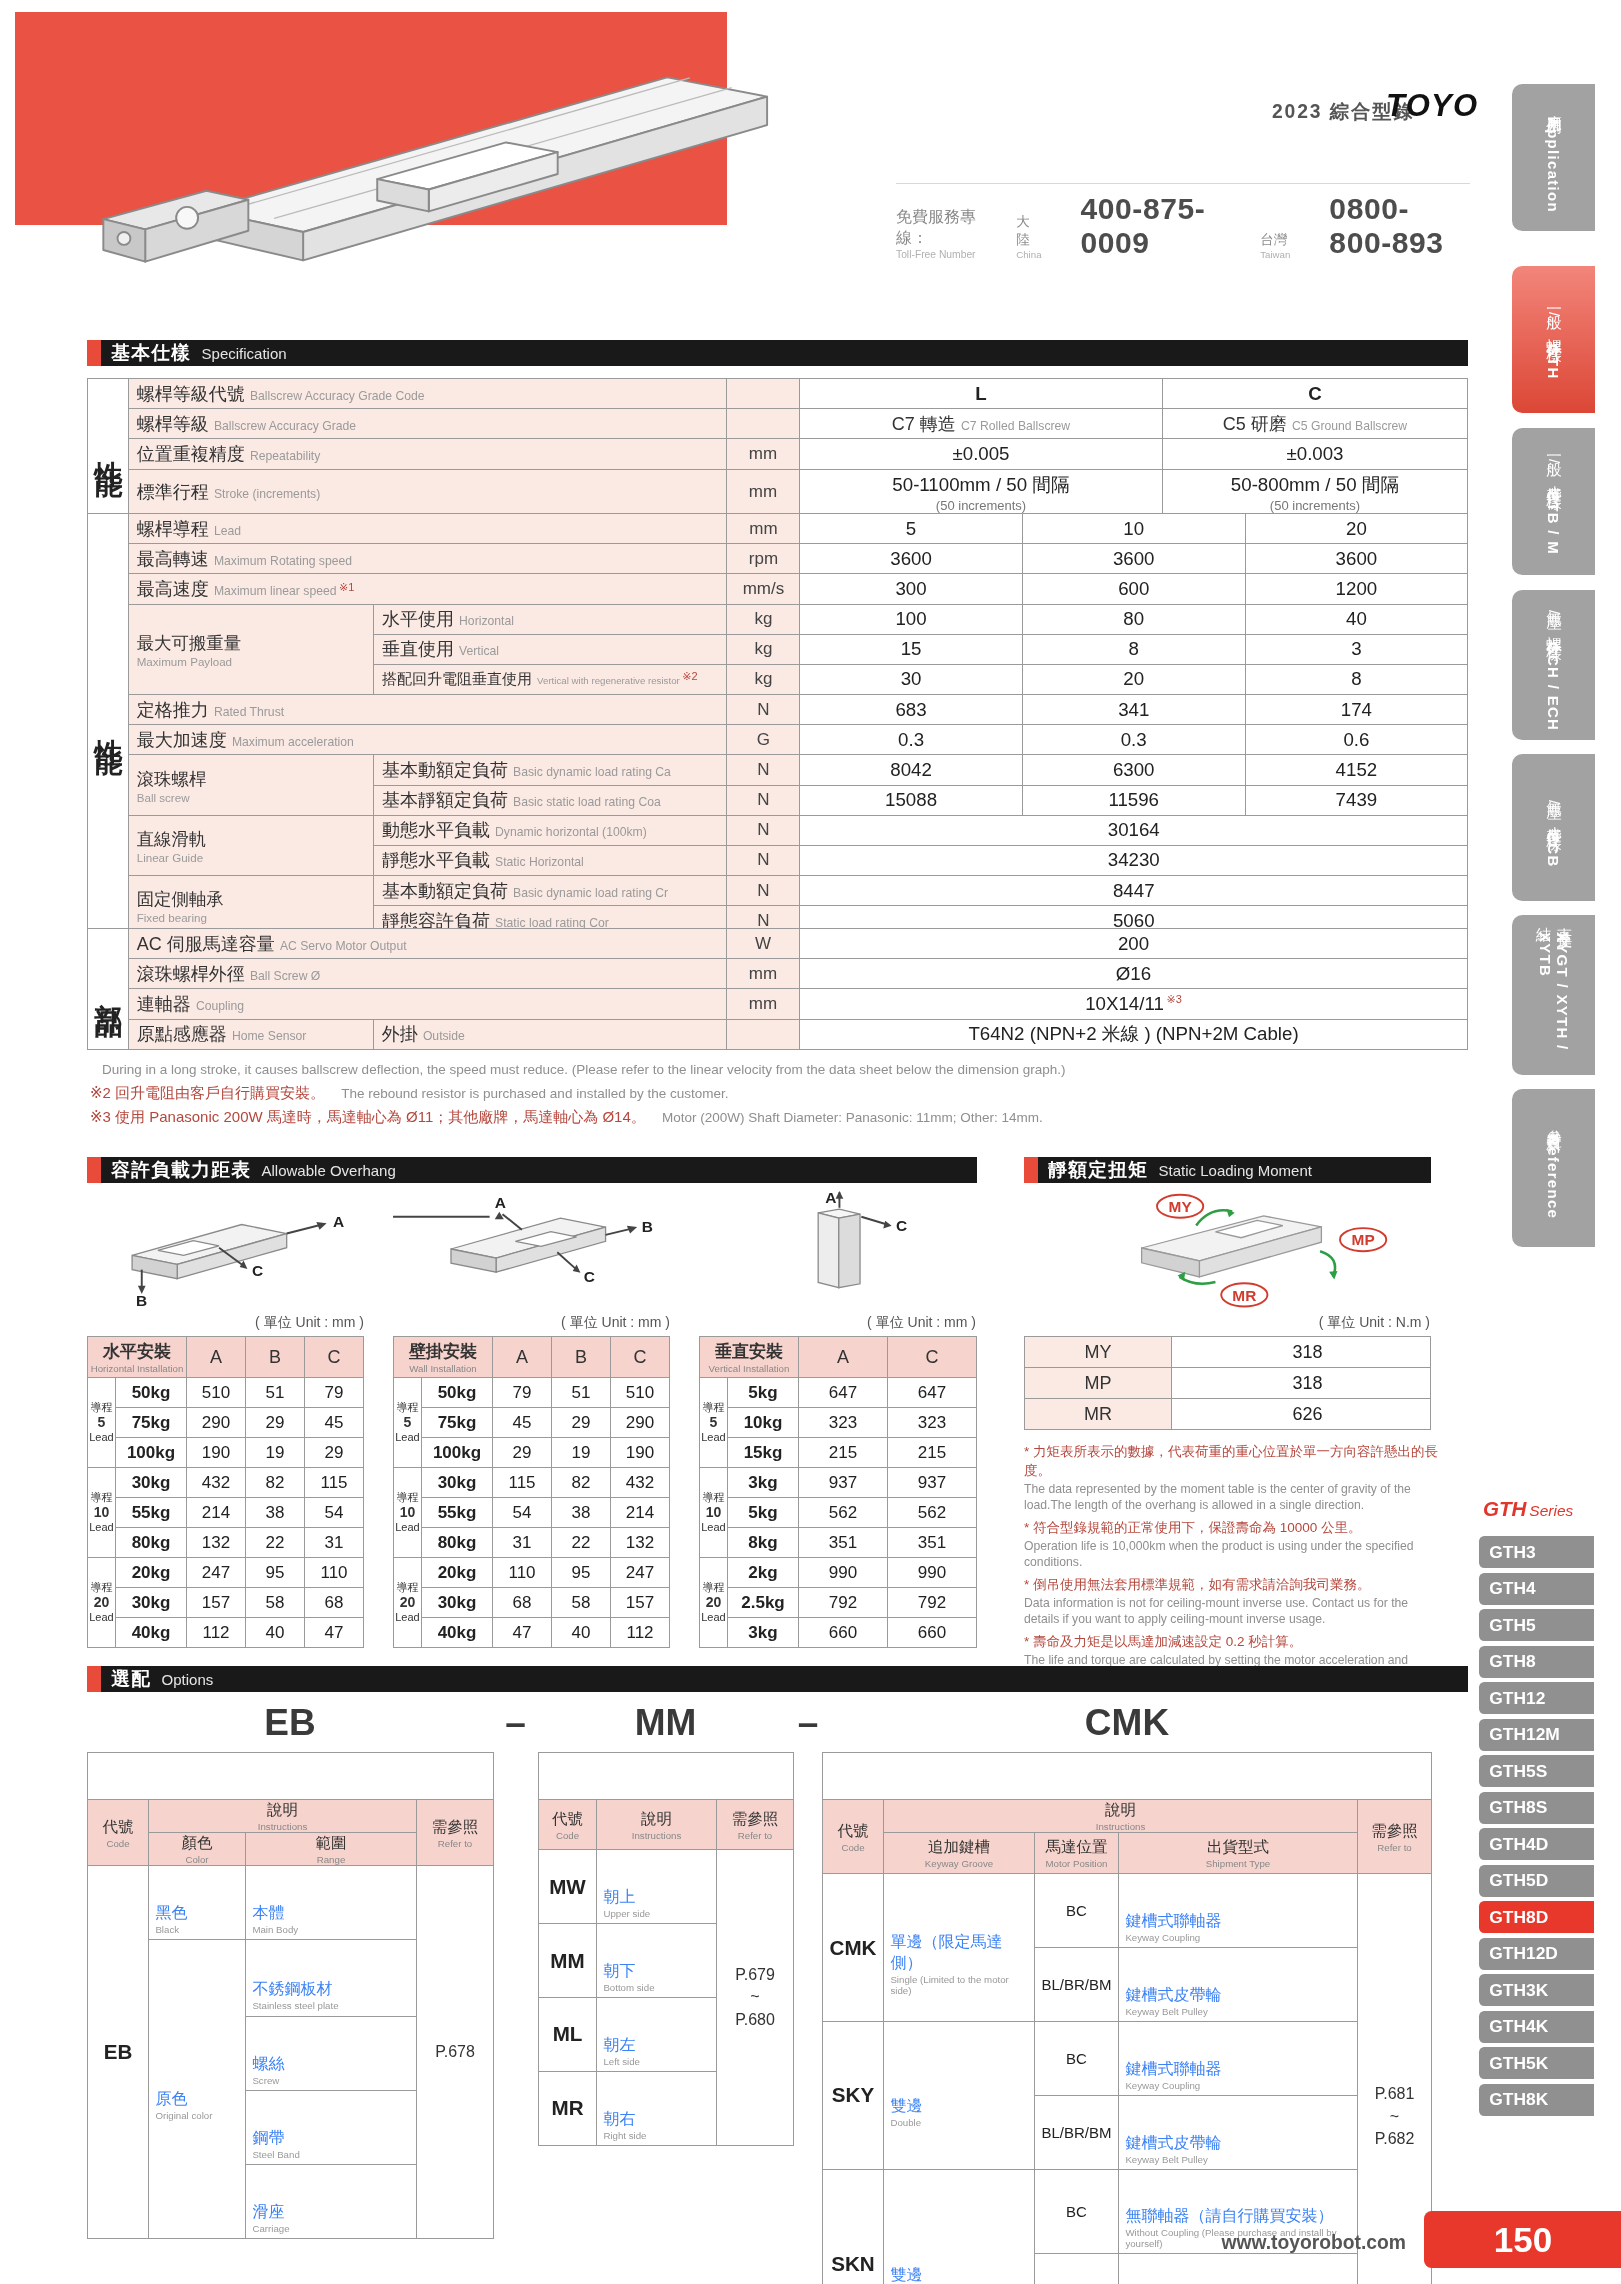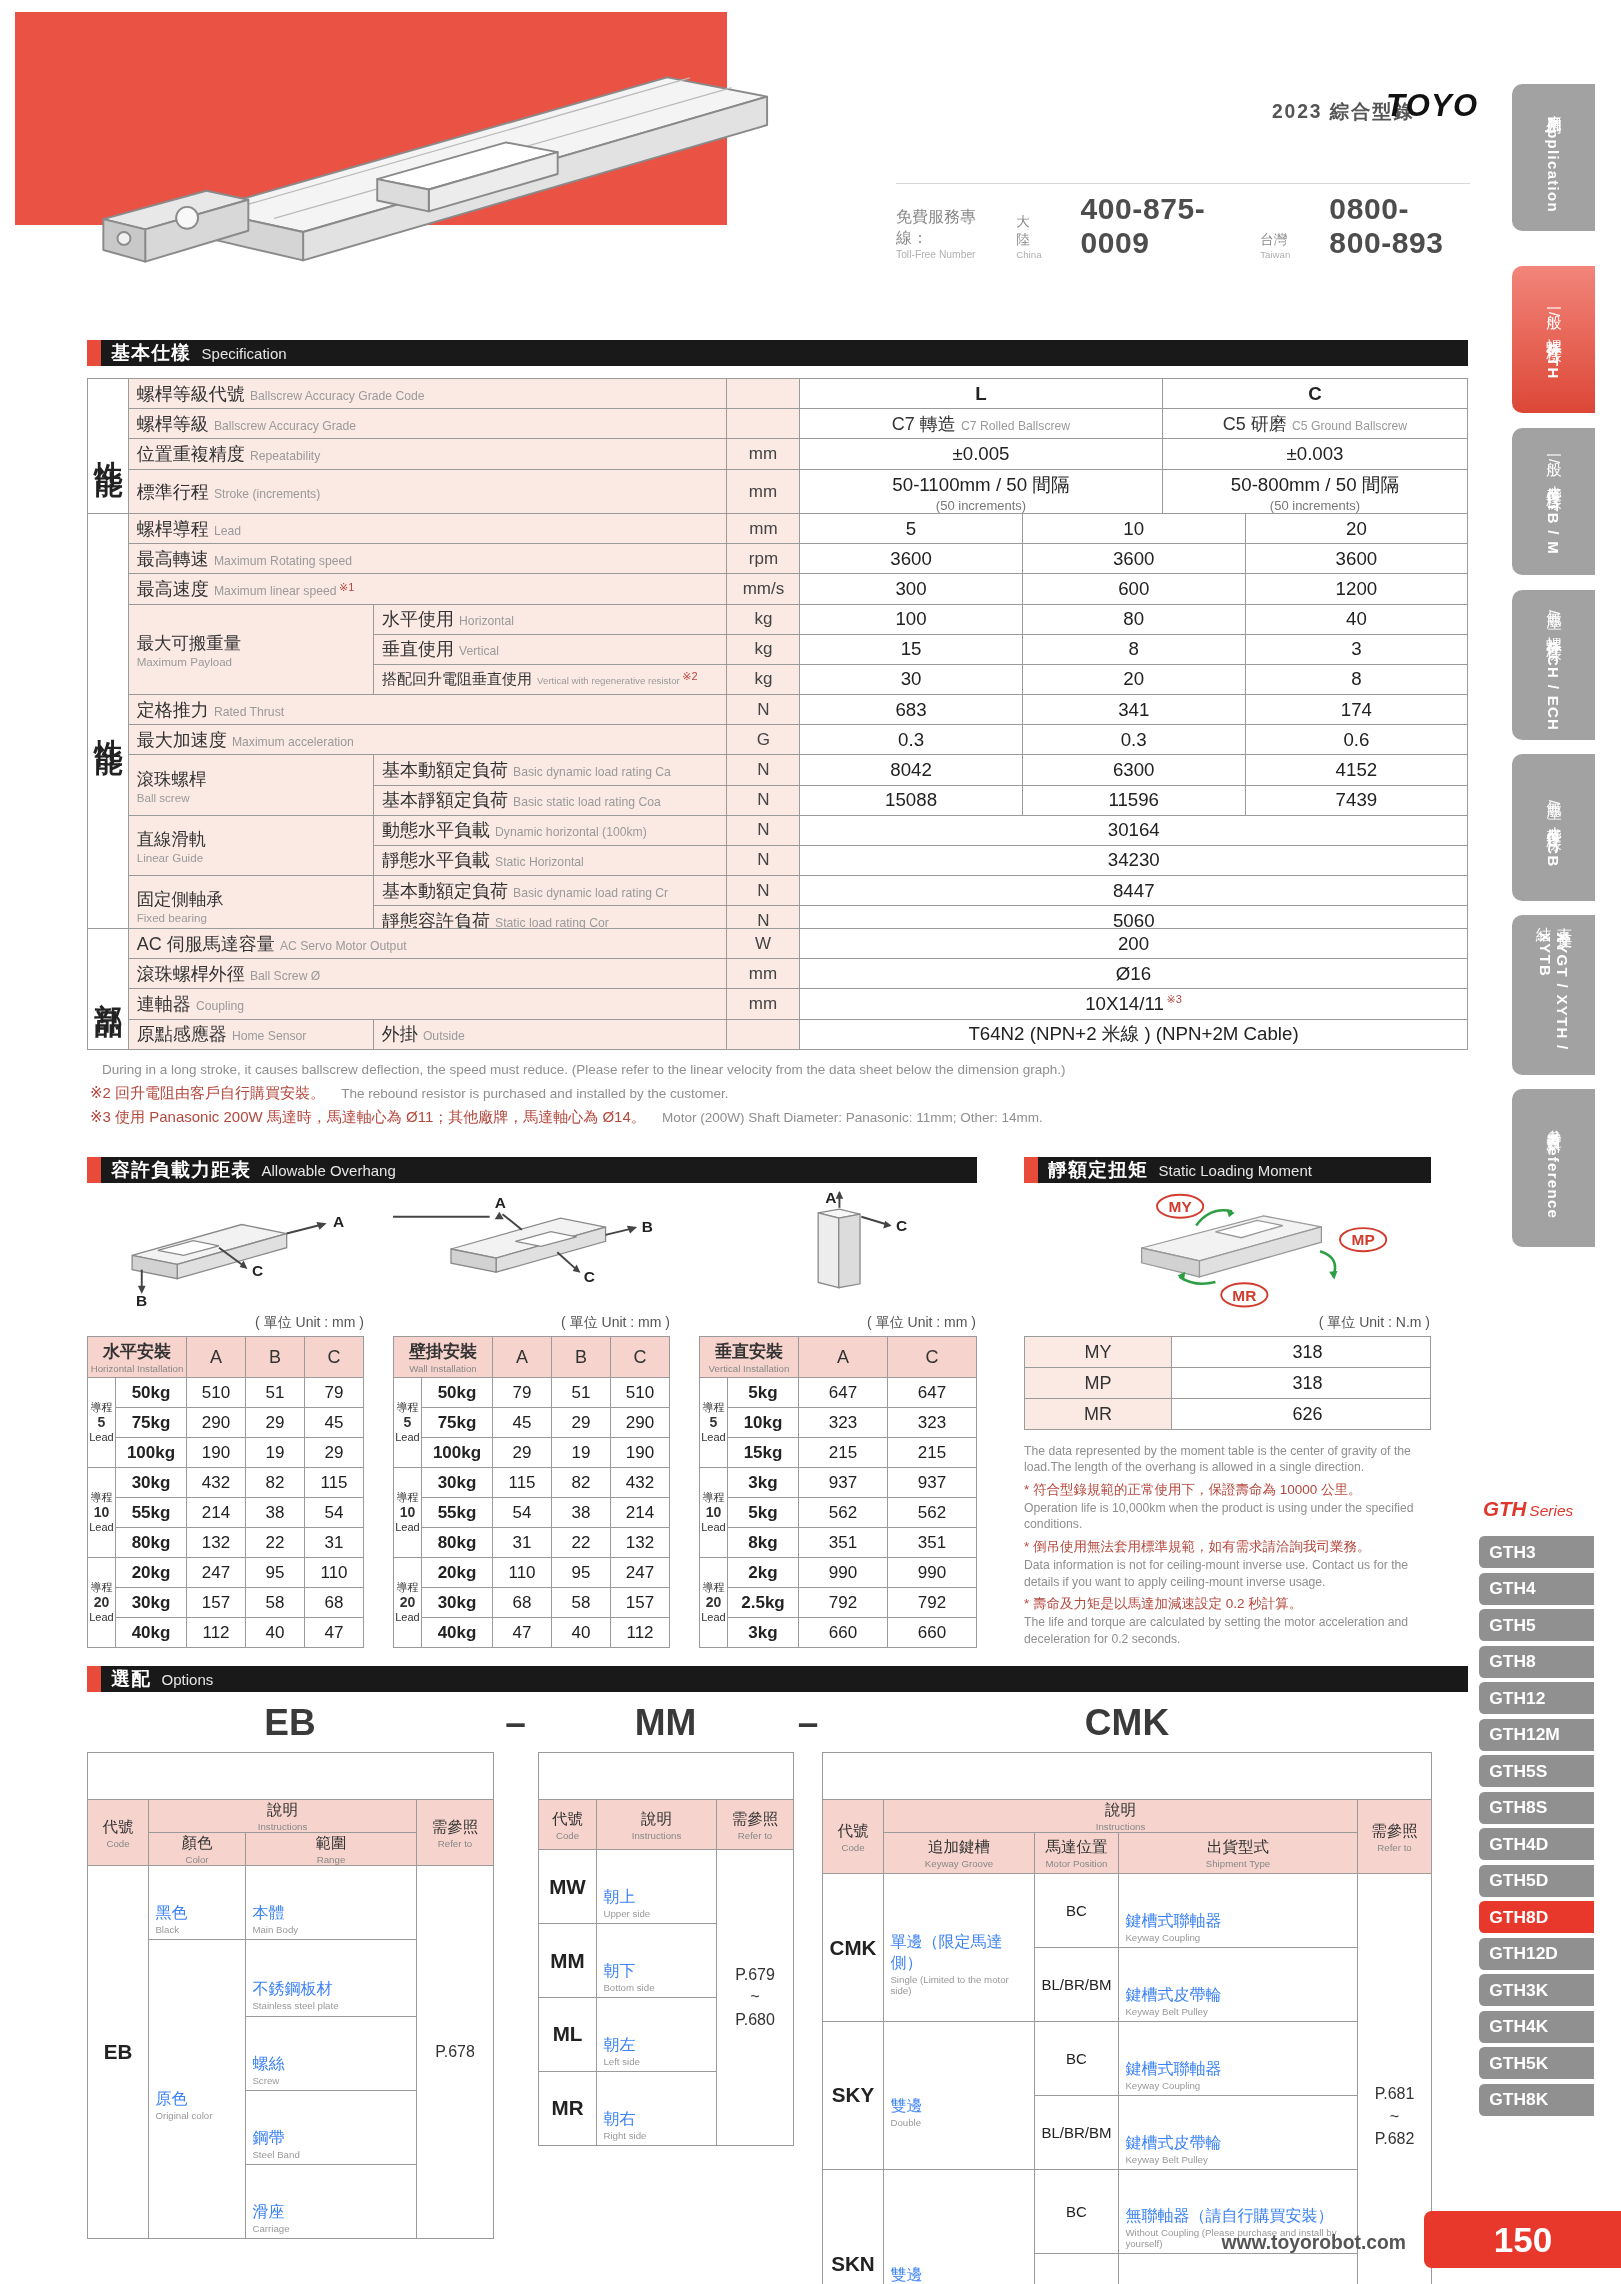--- a/index.html
+++ b/index.html
@@ -774,20 +774,21 @@
           <td class="momv">318</td>
         </tr>
     <tr style="height:31px">
           <td class="momk">MR</td>
           <td class="momv">626</td>
         </tr>
   </tbody>
     </table>
 
   <div class="abs" style="left:1024px;top:1443px;width:418px;">
+    <div class="mnote-zh">* 力矩表所表示的數據，代表荷重的重心位置於單一方向容許懸出的長度。</div>
     <div class="mnote-en">The data represented by the moment table is the center of gravity of the load.The length of the overhang is allowed in a single direction.</div>
     <div class="mnote-zh">* 符合型錄規範的正常使用下，保證壽命為 10000 公里。</div>
     <div class="mnote-en">Operation life is 10,000km when the product is using under the specified conditions.</div>
     <div class="mnote-zh">* 倒吊使用無法套用標準規範，如有需求請洽詢我司業務。</div>
     <div class="mnote-en">Data information is not for ceiling-mount inverse use. Contact us for the details if you want to apply ceiling-mount inverse usage.</div>
     <div class="mnote-zh">* 壽命及力矩是以馬達加減速設定 0.2 秒計算。</div>
     <div class="mnote-en">The life and torque are calculated by setting the motor acceleration and deceleration for 0.2 seconds.</div>
   </div>
 
   <div class="abs gseries-label" style="left:1483px;top:1497px;">

